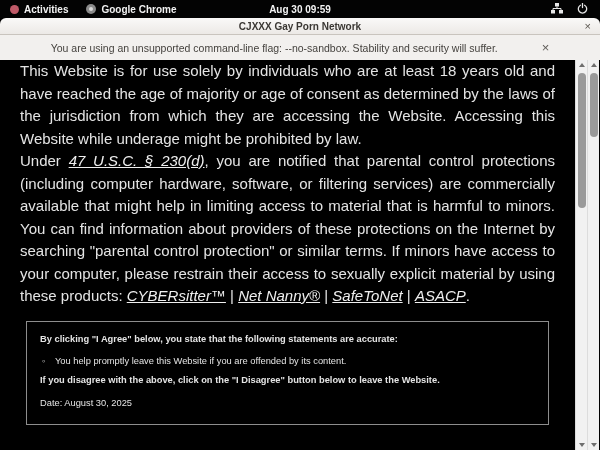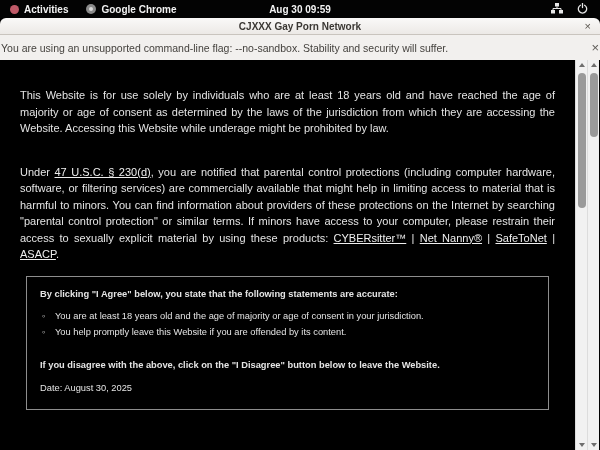--- a/index.html
+++ b/index.html
@@ -22,40 +22,40 @@
 
   
   .title-bar { position:absolute; top:18px; left:0; width:600px; height:17px;
                background:linear-gradient(#faf9f8,#ece9e6); border-bottom:1px solid #c9c4be;
                border-radius:6px 6px 0 0; display:flex; align-items:center; justify-content:center; }
   .title-bar .win-title { font-size:10px; font-weight:bold; color:#3a3733; }
   .title-bar .win-close { position:absolute; right:9px; top:2px; font-size:11px; color:#5a564f; cursor:default; }
 
   
   .info-bar { position:absolute; top:35px; left:0; width:600px; height:25px; background:#f2f0ee;
-              display:flex; align-items:center; justify-content:space-between; padding:0 1px;
+              display:flex; align-items:center; justify-content:center; padding:0 1px;
               font-size:10.5px; color:#45423e;gap:44px; }
   .info-close { color:#5f5c58; font-size:13px; line-height:1; }
 
   
   .content { position:absolute; top:60px; left:0; width:575px; height:390px; background:#000;
              color:#e8e8e8; padding:0 20px; }
   .logo-wrap { display:flex; justify-content:center; margin-top:21px; }
   .heading { text-align:center; font-size:13px; letter-spacing:1.6px; color:#e9e9e9;
              margin-top:9px; font-weight:500; }
-  .para { font-size:11px; line-height:1.5; text-align:justify; margin-top:27px; color:#e4e4e4; }
-  .para a, .agreement a { color:#efefef; text-decoration:underline; }
+  .para { font-size:15px; line-height:1.5; text-align:justify; margin-top:0; color:#e4e4e4; }
+  .para a, .agreement a { color:#efefef; text-decoration:underline;font-style:italic; }
 
   .agreement { border:1px solid #8d8d8d; margin:13px 6px 0 6px; padding:11px 13px 13px 13px;
                font-size:9.3px; line-height:1.5; color:#e4e4e4; }
   .agreement .intro { font-weight:bold; }
   .agreement ul { list-style:none; margin-top:9px; }
   .agreement li { position:relative; padding-left:15px; margin-top:2px; }
   .agreement li::before { content:"◦"; position:absolute; left:2px; top:0; color:#dcdcdc; }
-  .agreement .disagree-note { font-weight:bold; margin-top:19px; }
+  .agreement .disagree-note { font-weight:bold; margin-top:5px; }
   .agreement .date-line { margin-top:9px; }
 
   
   .scroll-zone { position:absolute; top:60px; right:0; width:25px; height:390px; display:flex; }
   .sbar { width:12px; height:100%; background:#f1f1f1; border-left:1px solid #dcdcdc; position:relative; }
   .sb-arrow { position:absolute; left:0; width:12px; height:10px; display:flex;
               align-items:center; justify-content:center; }
   .sb-arrow.up { top:0; } .sb-arrow.down { bottom:0; }
   .tri-up { width:0; height:0; border-left:3px solid transparent; border-right:3px solid transparent;
             border-bottom:4px solid #6e6e6e; }
@@ -114,21 +114,20 @@
 
 
 
     <p class="para">This Website is for use solely by individuals who are at least 18 years old and have reached the age of majority or age of consent as determined by the laws of the jurisdiction from which they are accessing the Website. Accessing this Website while underage might be prohibited by law.</p>
 
     <p class="para"><span>Under </span><a href="#">47 U.S.C. § 230(d)</a><span>, you are notified that parental control protections (including computer hardware, software, or filtering services) are commercially available that might help in limiting access to material that is harmful to minors. You can find information about providers of these protections on the Internet by searching "parental control protection" or similar terms. If minors have access to your computer, please restrain their access to sexually explicit material by using these products: </span><a href="#">CYBERsitter™</a><span> | </span><a href="#">Net Nanny®</a><span> | </span><a href="#">SafeToNet</a><span> | </span><a href="#">ASACP</a><span>.</span></p>
 
     <div class="agreement">
       <div class="intro">By clicking "I Agree" below, you state that the following statements are accurate:</div>
       <ul>
-        <li>You are at least 18 years old and the age of majority or age of consent in your jurisdiction.</li>
         <li>You help promptly leave this Website if you are offended by its content.</li>
       </ul>
       <div class="disagree-note">If you disagree with the above, click on the "I Disagree" button below to leave the Website.</div>
       <div class="date-line">Date: August 30, 2025</div>
     </div>
 
   </div>
 
   <div class="scroll-zone">
     <div class="sbar">

